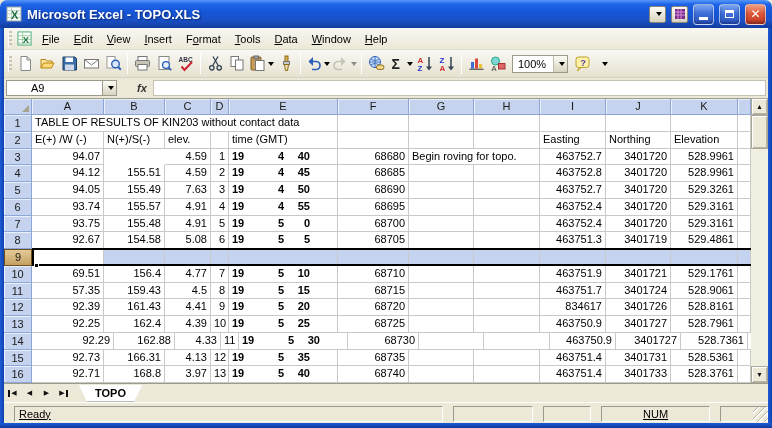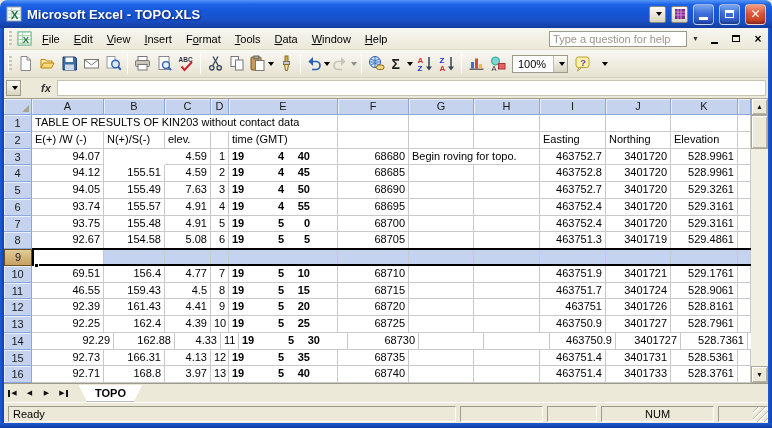--- a/index.html
+++ b/index.html
@@ -99,22 +99,22 @@
   #tabbar{position:absolute;left:0;top:355px;width:764px;height:19px;background:#ECE9D8;border-top:1px solid #9C9A8A;
     display:flex;align-items:center;}
   .navbtn{width:17px;height:15px;display:flex;align-items:center;justify-content:center;font-size:7px;color:#111;gap:1px;}
   .navbar{width:2px;height:7px;background:#111;}
   #sheet-tab{height:17px;margin-left:6px;padding:0 16px;background:#fff;border:1px solid #808080;border-top:none;
     clip-path:polygon(0 -1px,100% -1px,calc(100% - 9px) 100%,9px 100%);
     font-size:11px;font-weight:bold;display:flex;align-items:center;}
   
   #statusbar{position:absolute;left:0;top:374px;width:764px;height:21px;background:#ECE9D8;border-top:1px solid #fff;
     display:flex;align-items:center;padding-top:1px;font-size:11px;color:#000;}
-  .spanel{height:16px;border:1px solid;border-color:#9C9A8A #fff #fff #9C9A8A;margin-left:4px;
-    display:flex;align-items:center;padding:0 4px;}
+  .spanel{height:16px;border:1px solid;border-color:#9C9A8A #fff #fff #9C9A8A;margin-left:10px;
+    display:flex;align-items:center;padding:0 4px;text-decoration:underline;}
   #grip{position:absolute;right:0;bottom:1px;width:15px;height:15px;
     background:repeating-linear-gradient(135deg,transparent 0 3px,#B8B4A2 3px 4px,#fff 4px 5px);}
 </style>
 </head>
 <body>
 
 <div id="window">
 
   <div id="titlebar">
     <span class="app-ico">
@@ -162,33 +162,20 @@
           <span class="mitem"><u>F</u>ile</span>
           <span class="mitem"><u>E</u>dit</span>
           <span class="mitem"><u>V</u>iew</span>
           <span class="mitem"><u>I</u>nsert</span>
           <span class="mitem">F<u>o</u>rmat</span>
           <span class="mitem"><u>T</u>ools</span>
           <span class="mitem"><u>D</u>ata</span>
           <span class="mitem"><u>W</u>indow</span>
           <span class="mitem"><u>H</u>elp</span>
         </span>
-      <span id="qbox-wrap">
-        <input id="qbox" placeholder="Type a question for help" style="">
-        <span class="dd-sm">▼</span>
-        <span class="wb-ctl">
-            <span class="g-min2"></span>
-          </span>
-        <span class="wb-ctl">
-            <span class="g-rest"></span>
-          </span>
-        <span class="wb-ctl">
-            <span class="g-x">×</span>
-          </span>
-      </span>
     </div>
 
     <div id="toolbar">
       <span class="handle"></span>
       <span id="toolbar-btns" style="display:flex;align-items:center;">
           <span class="tbtn">
             <span class="tbi"><svg viewBox="0 0 17 17">
                 <path d="M4 1.5h6l3.5 3.5v10.5H4z" fill="#fff" stroke="#888"></path>
                 <path d="M10 1.5V5h3.5" fill="none" stroke="#888"></path>
               </svg></span>
@@ -344,20 +331,21 @@
                 <path d="M5 12.5l-1.5 3.5 4-3.5z" fill="#FFF1A8" stroke="#B8A030"></path>
               </svg></span>
           </span>
           <span class="tbtn">
             <span class="dd"></span>
           </span>
         </span>
     </div>
 
     <div id="formulabar">
+      <span id="namebox">A9</span>
       <span id="namebox-dd">
           <span class="dd"></span>
         </span>
       <span id="fx-btn">fx</span>
       <span id="formula-input"></span>
     </div>
 
     <div id="grid-header">
         <span class="sa" style="width: 28px; flex: 0 0 auto;"></span>
         <span class="ch" style="width: 72px; flex: 0 0 auto;">A</span>
@@ -546,21 +534,21 @@
           <span class="cell num" style="width: 71px;">68710</span>
           <span class="cell" style="width: 65px;"></span>
           <span class="cell" style="width: 66px;"></span>
           <span class="cell num" style="width: 66px;">463751.9</span>
           <span class="cell num" style="width: 65px;">3401721</span>
           <span class="cell num" style="width: 67px;">529.1761</span>
           <span class="cell" style="width: 13px;"></span>
         </div>
         <div class="grid-row">
           <span class="rh">11</span>
-          <span class="cell num" style="width: 72px;">46.55</span>
+          <span class="cell num" style="width: 72px;">57.35</span>
           <span class="cell num" style="width: 61px;">159.43</span>
           <span class="cell num" style="width: 46px;">4.5</span>
           <span class="cell num" style="width: 18px;">8</span>
           <span class="cell hms" style="width: 109px;">
             <span class="h1">19</span>
             <span class="h2">5</span>
             <span class="h3">15</span>
           </span>
           <span class="cell num" style="width: 71px;">68715</span>
           <span class="cell" style="width: 65px;"></span>
@@ -577,21 +565,21 @@
           <span class="cell num" style="width: 46px;">4.41</span>
           <span class="cell num" style="width: 18px;">9</span>
           <span class="cell hms" style="width: 109px;">
             <span class="h1">19</span>
             <span class="h2">5</span>
             <span class="h3">20</span>
           </span>
           <span class="cell num" style="width: 71px;">68720</span>
           <span class="cell" style="width: 65px;"></span>
           <span class="cell" style="width: 66px;"></span>
-          <span class="cell num" style="width: 66px;">463751</span>
+          <span class="cell num" style="width: 66px;">834617</span>
           <span class="cell num" style="width: 65px;">3401726</span>
           <span class="cell num" style="width: 67px;">528.8161</span>
           <span class="cell" style="width: 13px;"></span>
         </div>
         <div class="grid-row">
           <span class="rh">13</span>
           <span class="cell num" style="width: 72px;">92.25</span>
           <span class="cell num" style="width: 61px;">162.4</span>
           <span class="cell num" style="width: 46px;">4.39</span>
           <span class="cell num" style="width: 18px;">10</span>

